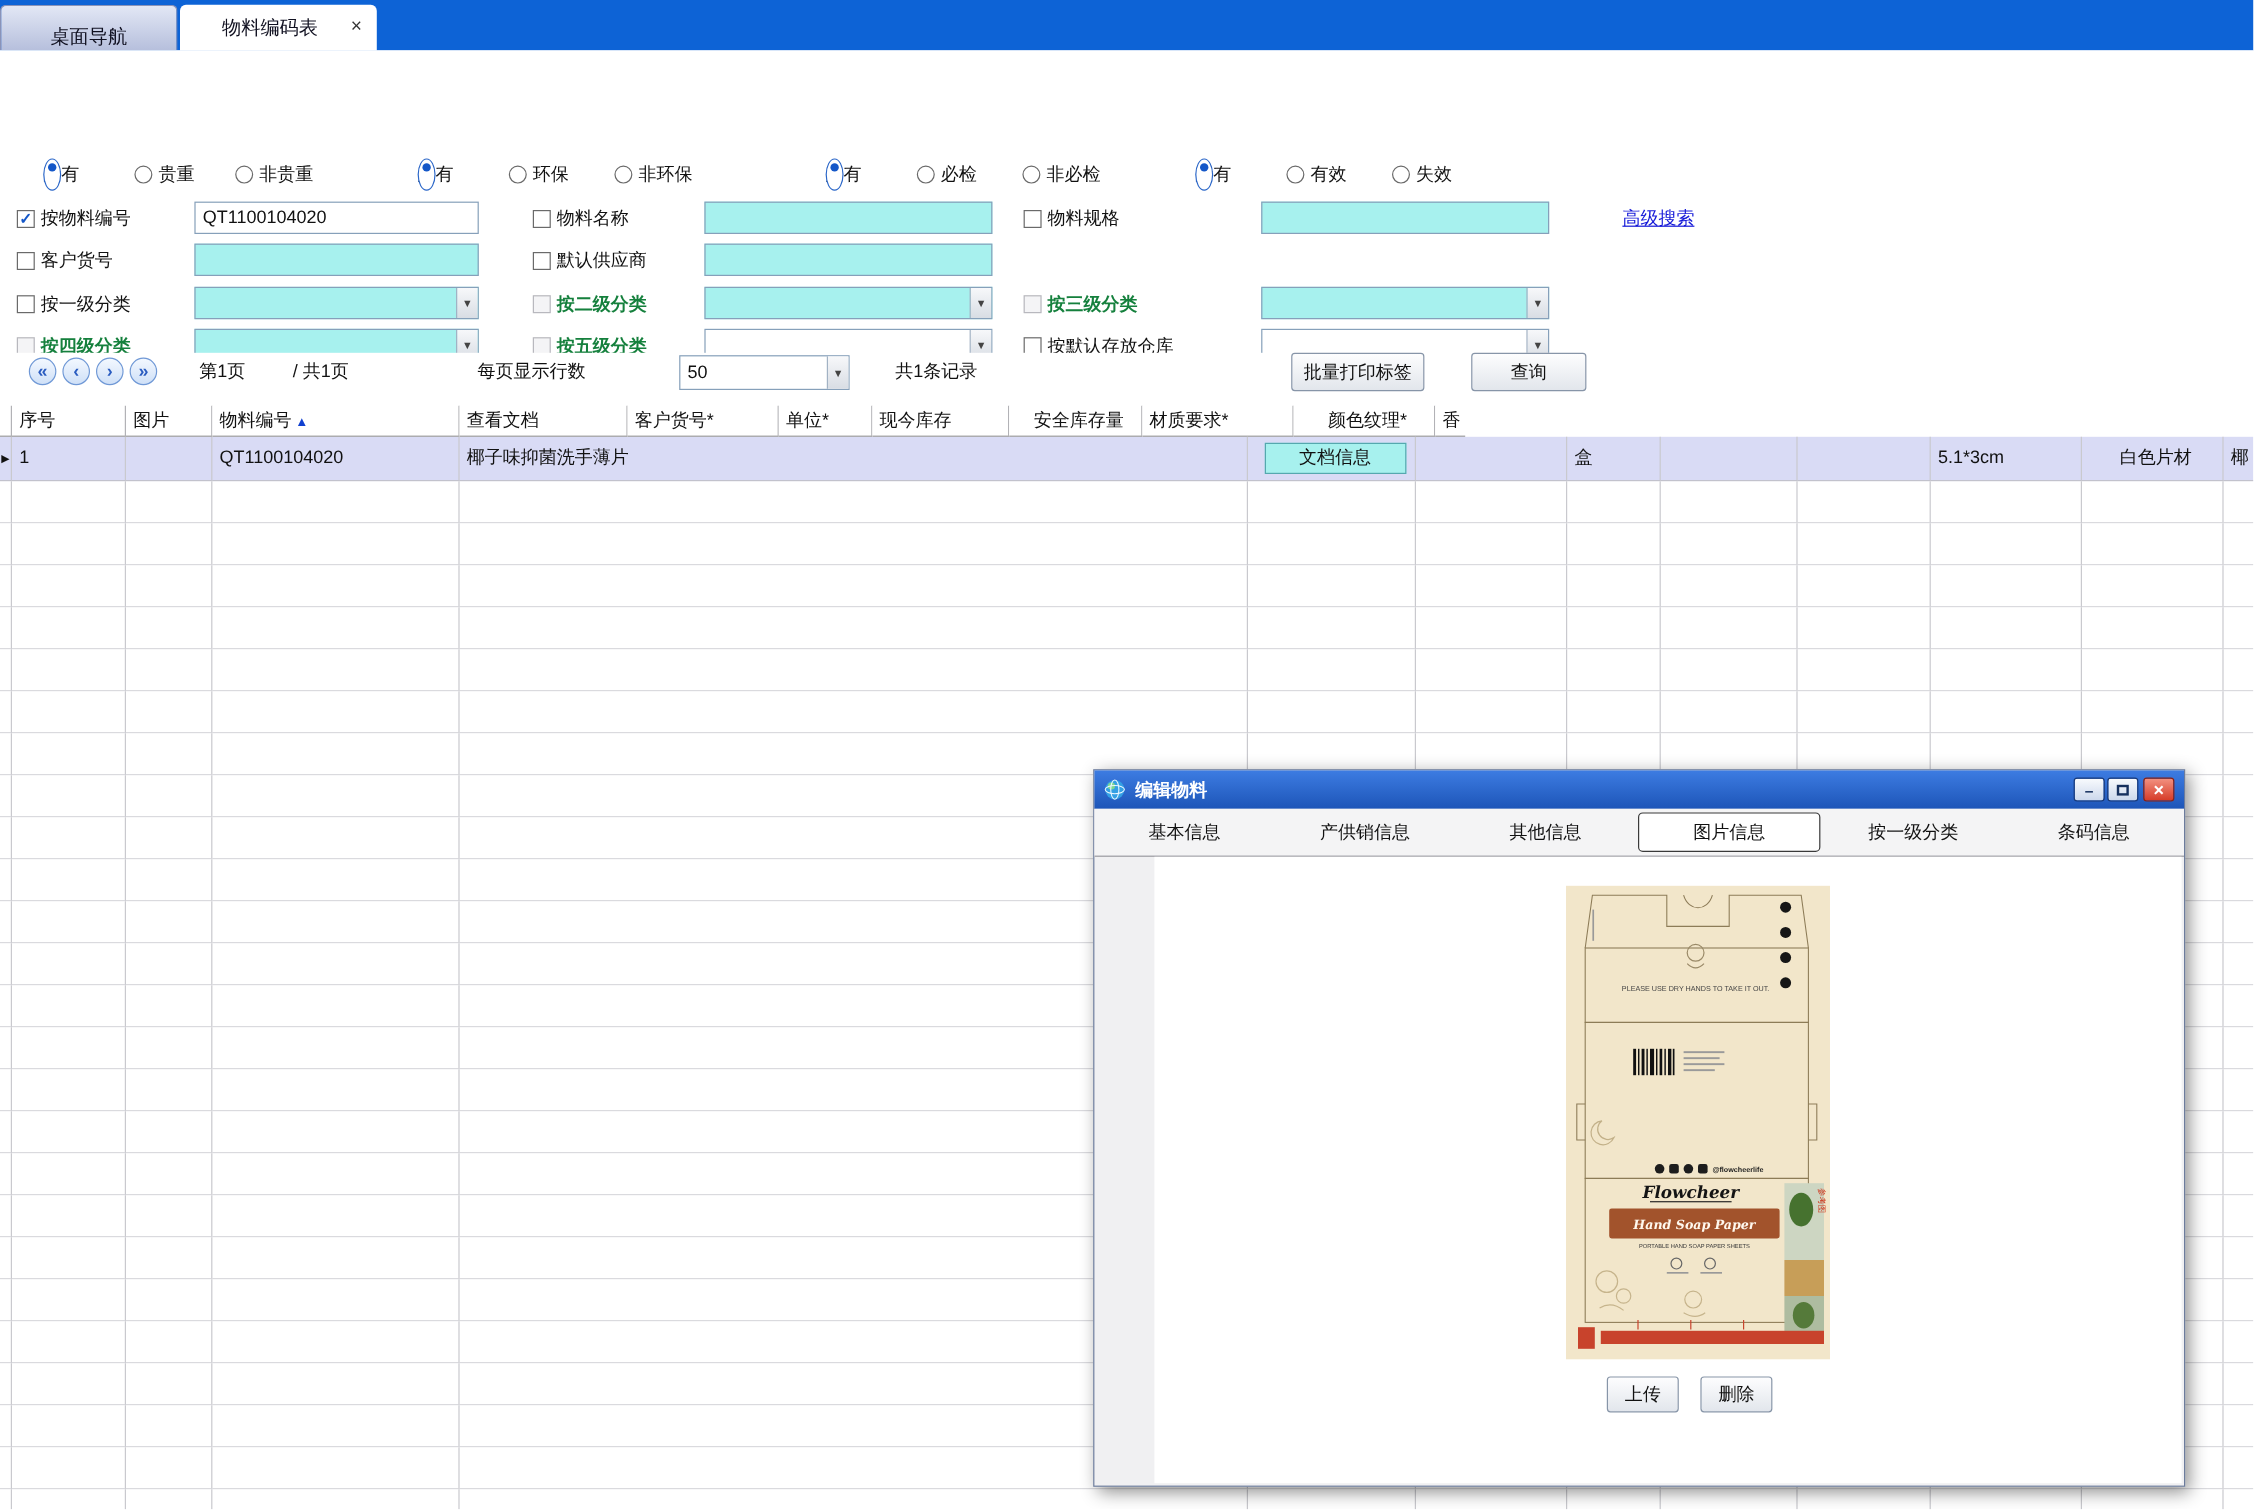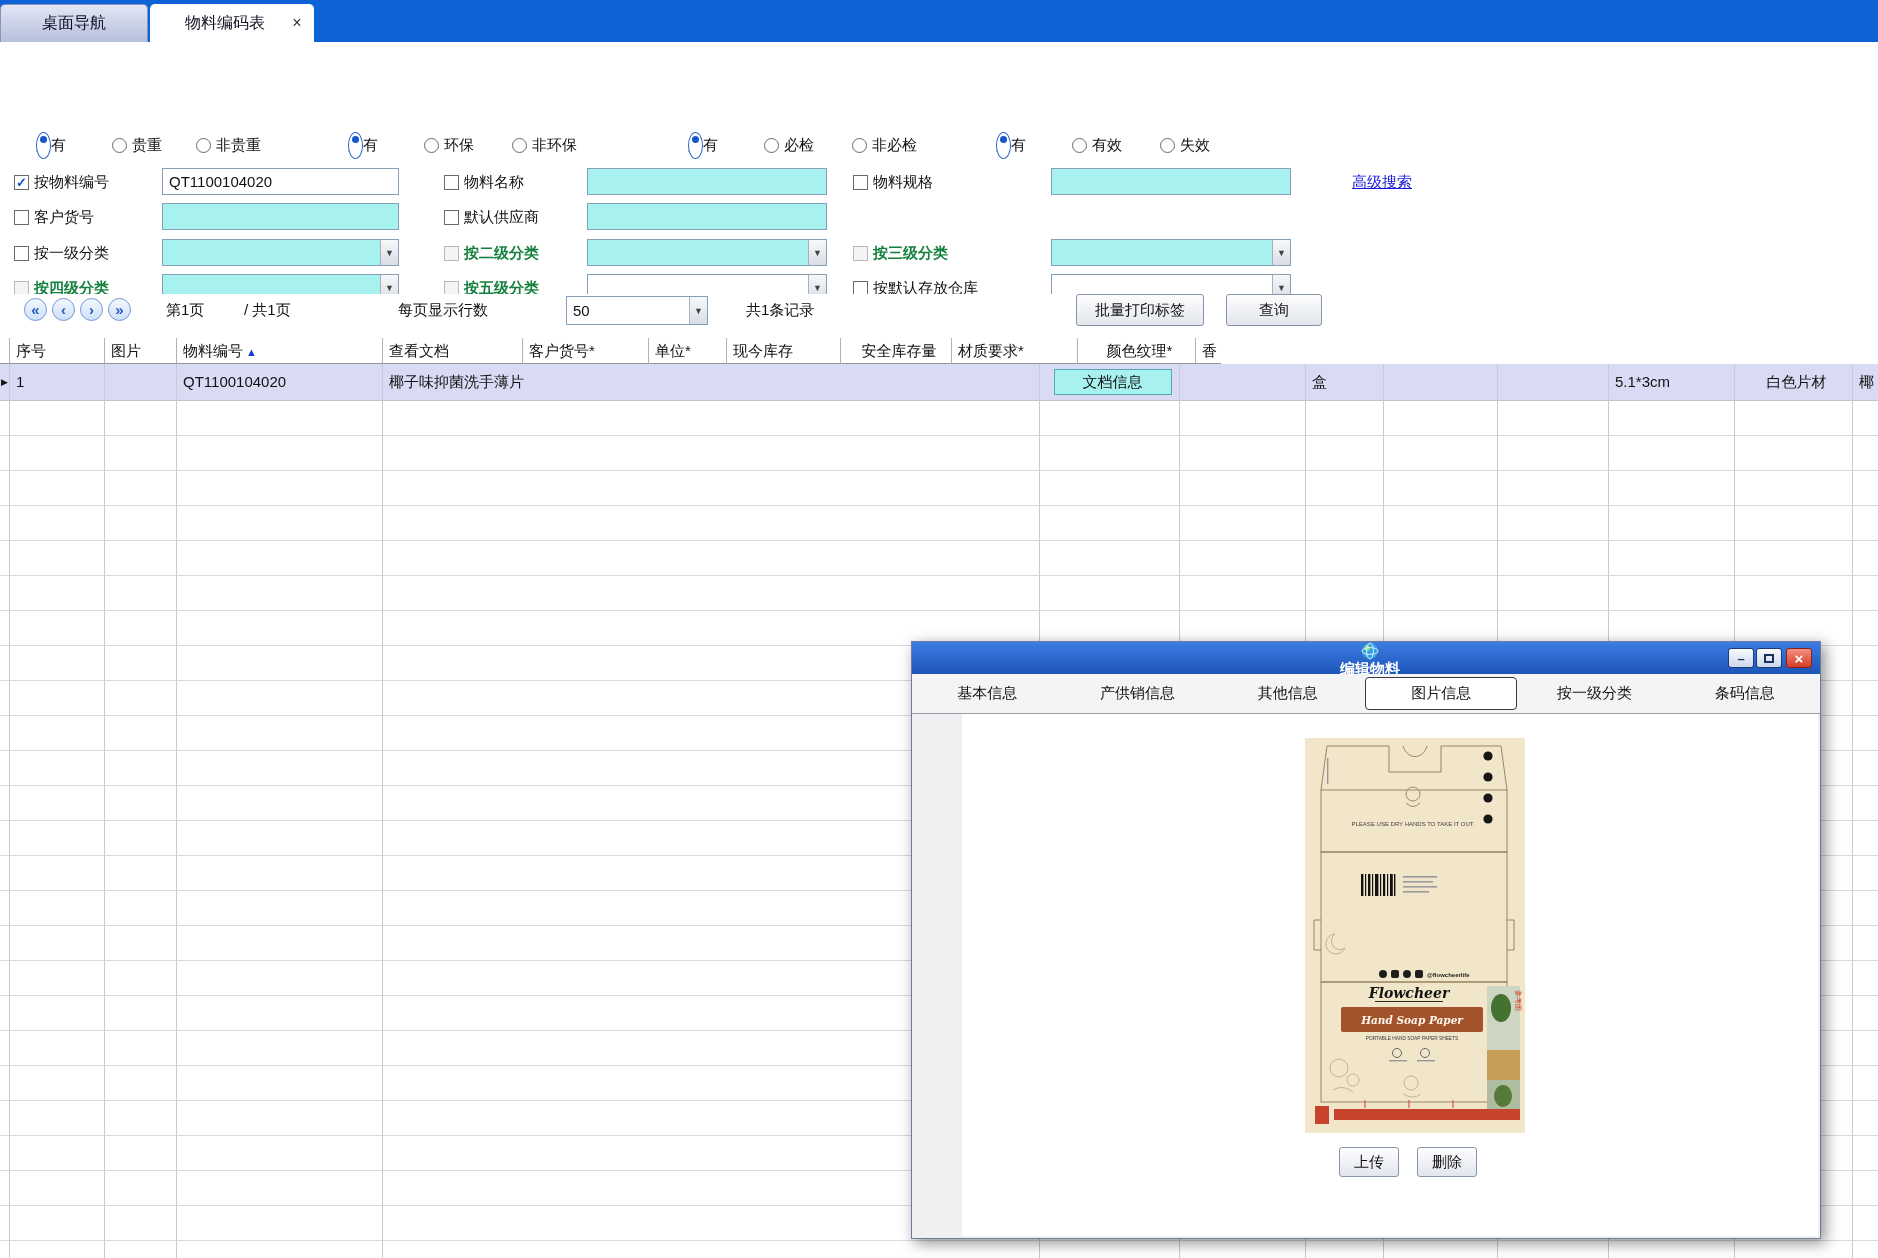--- a/index.html
+++ b/index.html
@@ -4,21 +4,21 @@
 <style>
   * { box-sizing: border-box; margin: 0; padding: 0; }
   html,body { width:1878px; height:1258px; overflow:hidden; background:#fff;
     font-family:"Liberation Sans", sans-serif; }
   .screen { position:relative; width:1878px; height:1258px; background:#fff; overflow:hidden; }
 
   
   .topbar { position:absolute; left:0; top:0; width:1878px; height:42px; background:#0d63d6; }
   .tab { position:absolute; top:4px; height:38px; border-radius:5px 5px 0 0;
     display:flex; align-items:center; justify-content:center; font-size:16px; color:#101020; }
-  .tab.inactive { left:0; width:148px; background:linear-gradient(180deg,#e2e7f5,#b6bfdc); border:1px solid #8a93b8; border-bottom:none;}
+  .tab.inactive { left:0; width:148px; background:linear-gradient(180deg,#e2e7f5,#b6bfdc); border:1px solid #8a93b8; border-bottom:none;align-items:flex-end;}
   .tab.active { left:150px; width:164px; background:#ffffff; }
   .tab.active .tlabel { margin-right:14px; }
   .tab-close { position:absolute; right:8px; top:10px; width:18px; height:18px; display:flex; align-items:center;
     justify-content:center; color:#333; font-size:16px; cursor:default; }
 
   
   .filters { position:absolute; left:0; top:42px; width:1878px; height:252px; background:#fff; }
   .radio { position:absolute; top:92px; height:22px; display:flex; align-items:center; gap:5px; font-size:15px; color:#111; }
   .rdot { width:15px; height:15px; border:1px solid #6a6a6a; border-radius:50%; background:#fff; flex:0 0 auto; }
   .rdot.sel { border-color:#2a66c8; }
@@ -67,21 +67,21 @@
   .c9 { width:111px;text-align:center; } .c10 { width:126px; } .c11 { width:118px;text-align:center; } .c12 { width:25px; border-right:none; }
   .sorticon { color:#1040d0; font-size:11px; margin-left:3px; }
   .marker { display:flex; align-items:center; justify-content:center; font-size:9px; color:#111; padding-left:0; }
   .docbtn { width:118px; height:26px; margin:5px auto 0 auto; background:#a7f1ee; border:1px solid #55a8ae;
     display:flex; align-items:center; justify-content:center; font-size:15px; color:#111; }
 
   
   .dialog { position:absolute; left:911px; top:641px; width:910px; height:598px; background:#f0f0f2;
     border:1px solid #6c7c9c; box-shadow:4px 4px 14px rgba(0,0,0,0.45); }
   .dtitle { position:absolute; left:0; top:0; right:0; height:32px;
-    background:linear-gradient(180deg,#3d7ce2,#1d55b8); display:flex; align-items:center;flex-direction:column; }
+    background:linear-gradient(180deg,#3d7ce2,#1d55b8); display:flex; align-items:center; }
   .dtitle .ttext { color:#fff; font-size:15px; font-weight:bold; margin-left:8px; }
   .globe { width:18px; height:18px; margin-left:8px; flex:0 0 auto; }
   .wbtn { position:absolute; top:6px; width:26px; height:20px; border:1px solid #1a3a78; border-radius:3px;
     background:linear-gradient(180deg,#f8fafd,#ccd8ec); color:#16305e; display:flex; align-items:center;
     justify-content:center; font-size:13px; font-weight:bold; line-height:1; }
   .wbtn.close { background:linear-gradient(180deg,#f2907f,#d63c28); border-color:#8a2014; color:#fff; font-size:15px; }
   .maxglyph { width:10px; height:9px; border:2px solid #16305e; display:block; }
   .dtabs { position:absolute; left:0; top:32px; right:0; height:40px; background:#f4f4f5;
     border-bottom:1px solid #9a9aa0; display:flex; }
   .dtab { flex:1 1 0; display:flex; align-items:center; justify-content:center; font-size:15px; color:#111; }
@@ -246,21 +246,21 @@
         <span>»</span>
       </div>
     <span class="ptext" style="left:166px">第1页</span>
     <span class="ptext" style="left:244px">/ 共1页</span>
     <span class="ptext" style="left:398px">每页显示行数</span>
     <div class="sel" style="left:566px;top:2px;width:142px;height:29px">
       <span class="selval" style="line-height:27px">50</span>
       <span class="arrow">▼</span>
     </div>
     <span class="ptext" style="left:746px">共1条记录</span>
-    <button class="btn" style="left:1076px;top:0;width:128px;height:32px">批量打印标签</button>
+    <button class="btn" style="left:1076px;top:0;width:111px;height:32px">批量打印标签</button>
     <button class="btn" style="left:1226px;top:0;width:96px;height:32px">查询</button>
   </div>
 
   <div class="grid">
     <div class="ghead">
       <div class="ghcell c0 marker"></div>
       <div class="ghcell c1">序号</div>
       <div class="ghcell c2">图片</div>
       <div class="ghcell c3"><span>物料编号</span><span class="sorticon">▲</span></div>
       <div class="ghcell c5">查看文档</div>

